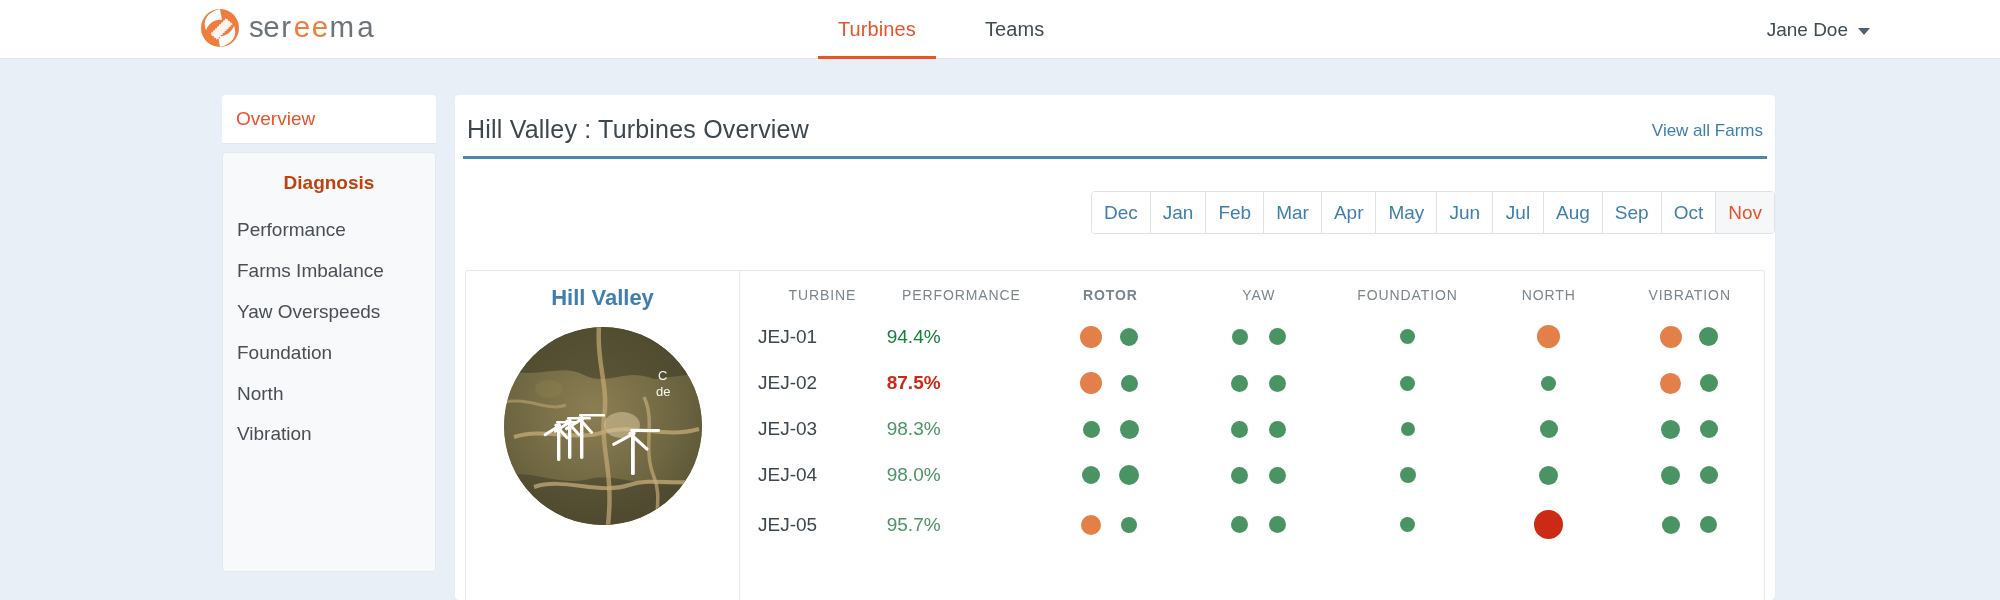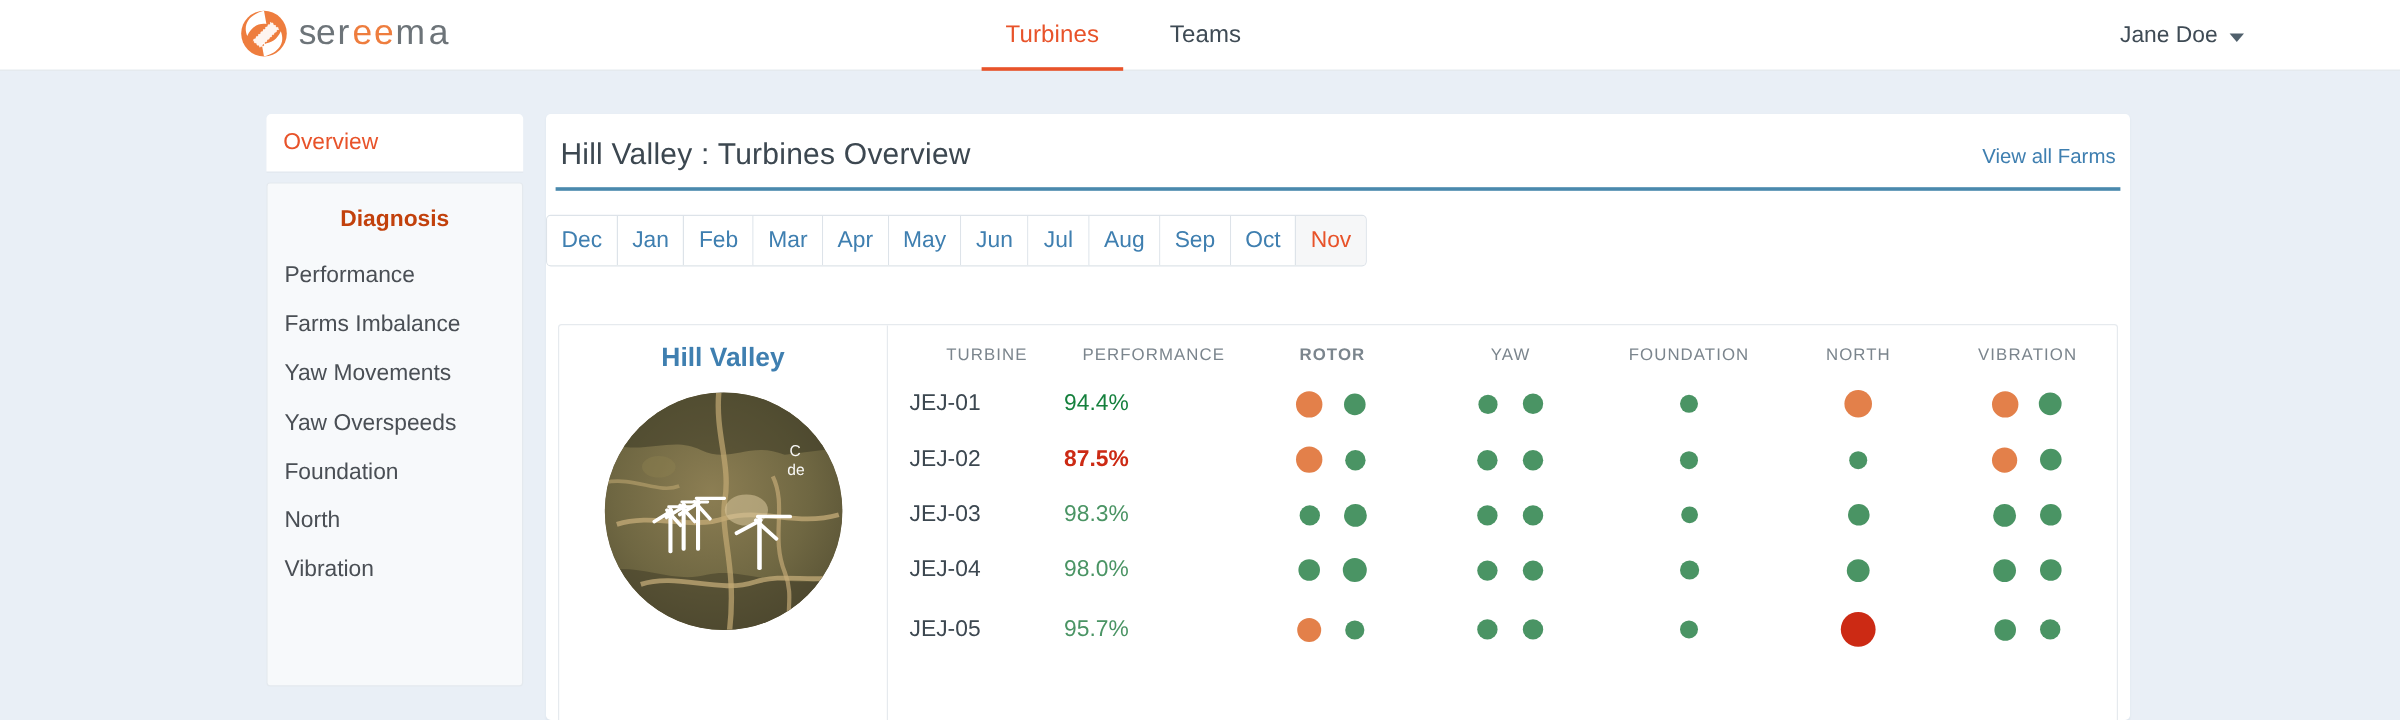--- a/index.html
+++ b/index.html
@@ -22,21 +22,21 @@
   .logo-wrap {
     position: absolute; left: 200px; top: 8px;
     display: flex; align-items: center; gap: 9px;
   }
   .logo-mark { width: 40px; height: 40px; display: block; }
   .logo-text { height: 34px; display: block; }
 
   .mainnav {
     position: absolute; left: 810px; top: 0;
     height: 59px;
-    display: flex; align-items: stretch; gap: 3px;
+    display: flex; align-items: stretch; gap: 13px;
   }
   .navitem {
     display: flex; align-items: center; justify-content: center;
     padding: 0 28px;
     font-size: 20px; color: #3f4b55;
     letter-spacing: .1px;
     height: 59px;
     cursor: pointer;
     position: relative;
     white-space: nowrap;
@@ -129,22 +129,22 @@
     font-size: 25px; color: #3c4750; font-weight: normal;
     letter-spacing: .2px;
   }
   .viewall {
     font-size: 17px; color: #3f7fb0; cursor: pointer;
     padding-bottom: 3px;
   }
 
   
   .months-row {
-    display: flex; justify-content: flex-start;
-    margin-top: 20px;
+    display: flex; justify-content: flex-end;
+    margin-top: 32px;
   }
   .months {
     display: flex;
     border: 1px solid #dde3e9;
     border-radius: 4px;
     overflow: hidden;
     background: #fff;
   }
   .month {
     min-width: 51px;
@@ -281,23 +281,20 @@
     <div class="side-overview">
       <span>Overview</span>
     </div>
     <div class="side-panel">
       <div class="side-title">Diagnosis</div>
       <div class="side-link">
         <span>Performance</span>
       </div>
       <div class="side-link">
         <span>Farms Imbalance</span>
-      </div>
-      <div class="side-link">
-        <span>Yaw Movements</span>
       </div>
       <div class="side-link">
         <span>Yaw Overspeeds</span>
       </div>
       <div class="side-link">
         <span>Foundation</span>
       </div>
       <div class="side-link">
         <span>North</span>
       </div>

